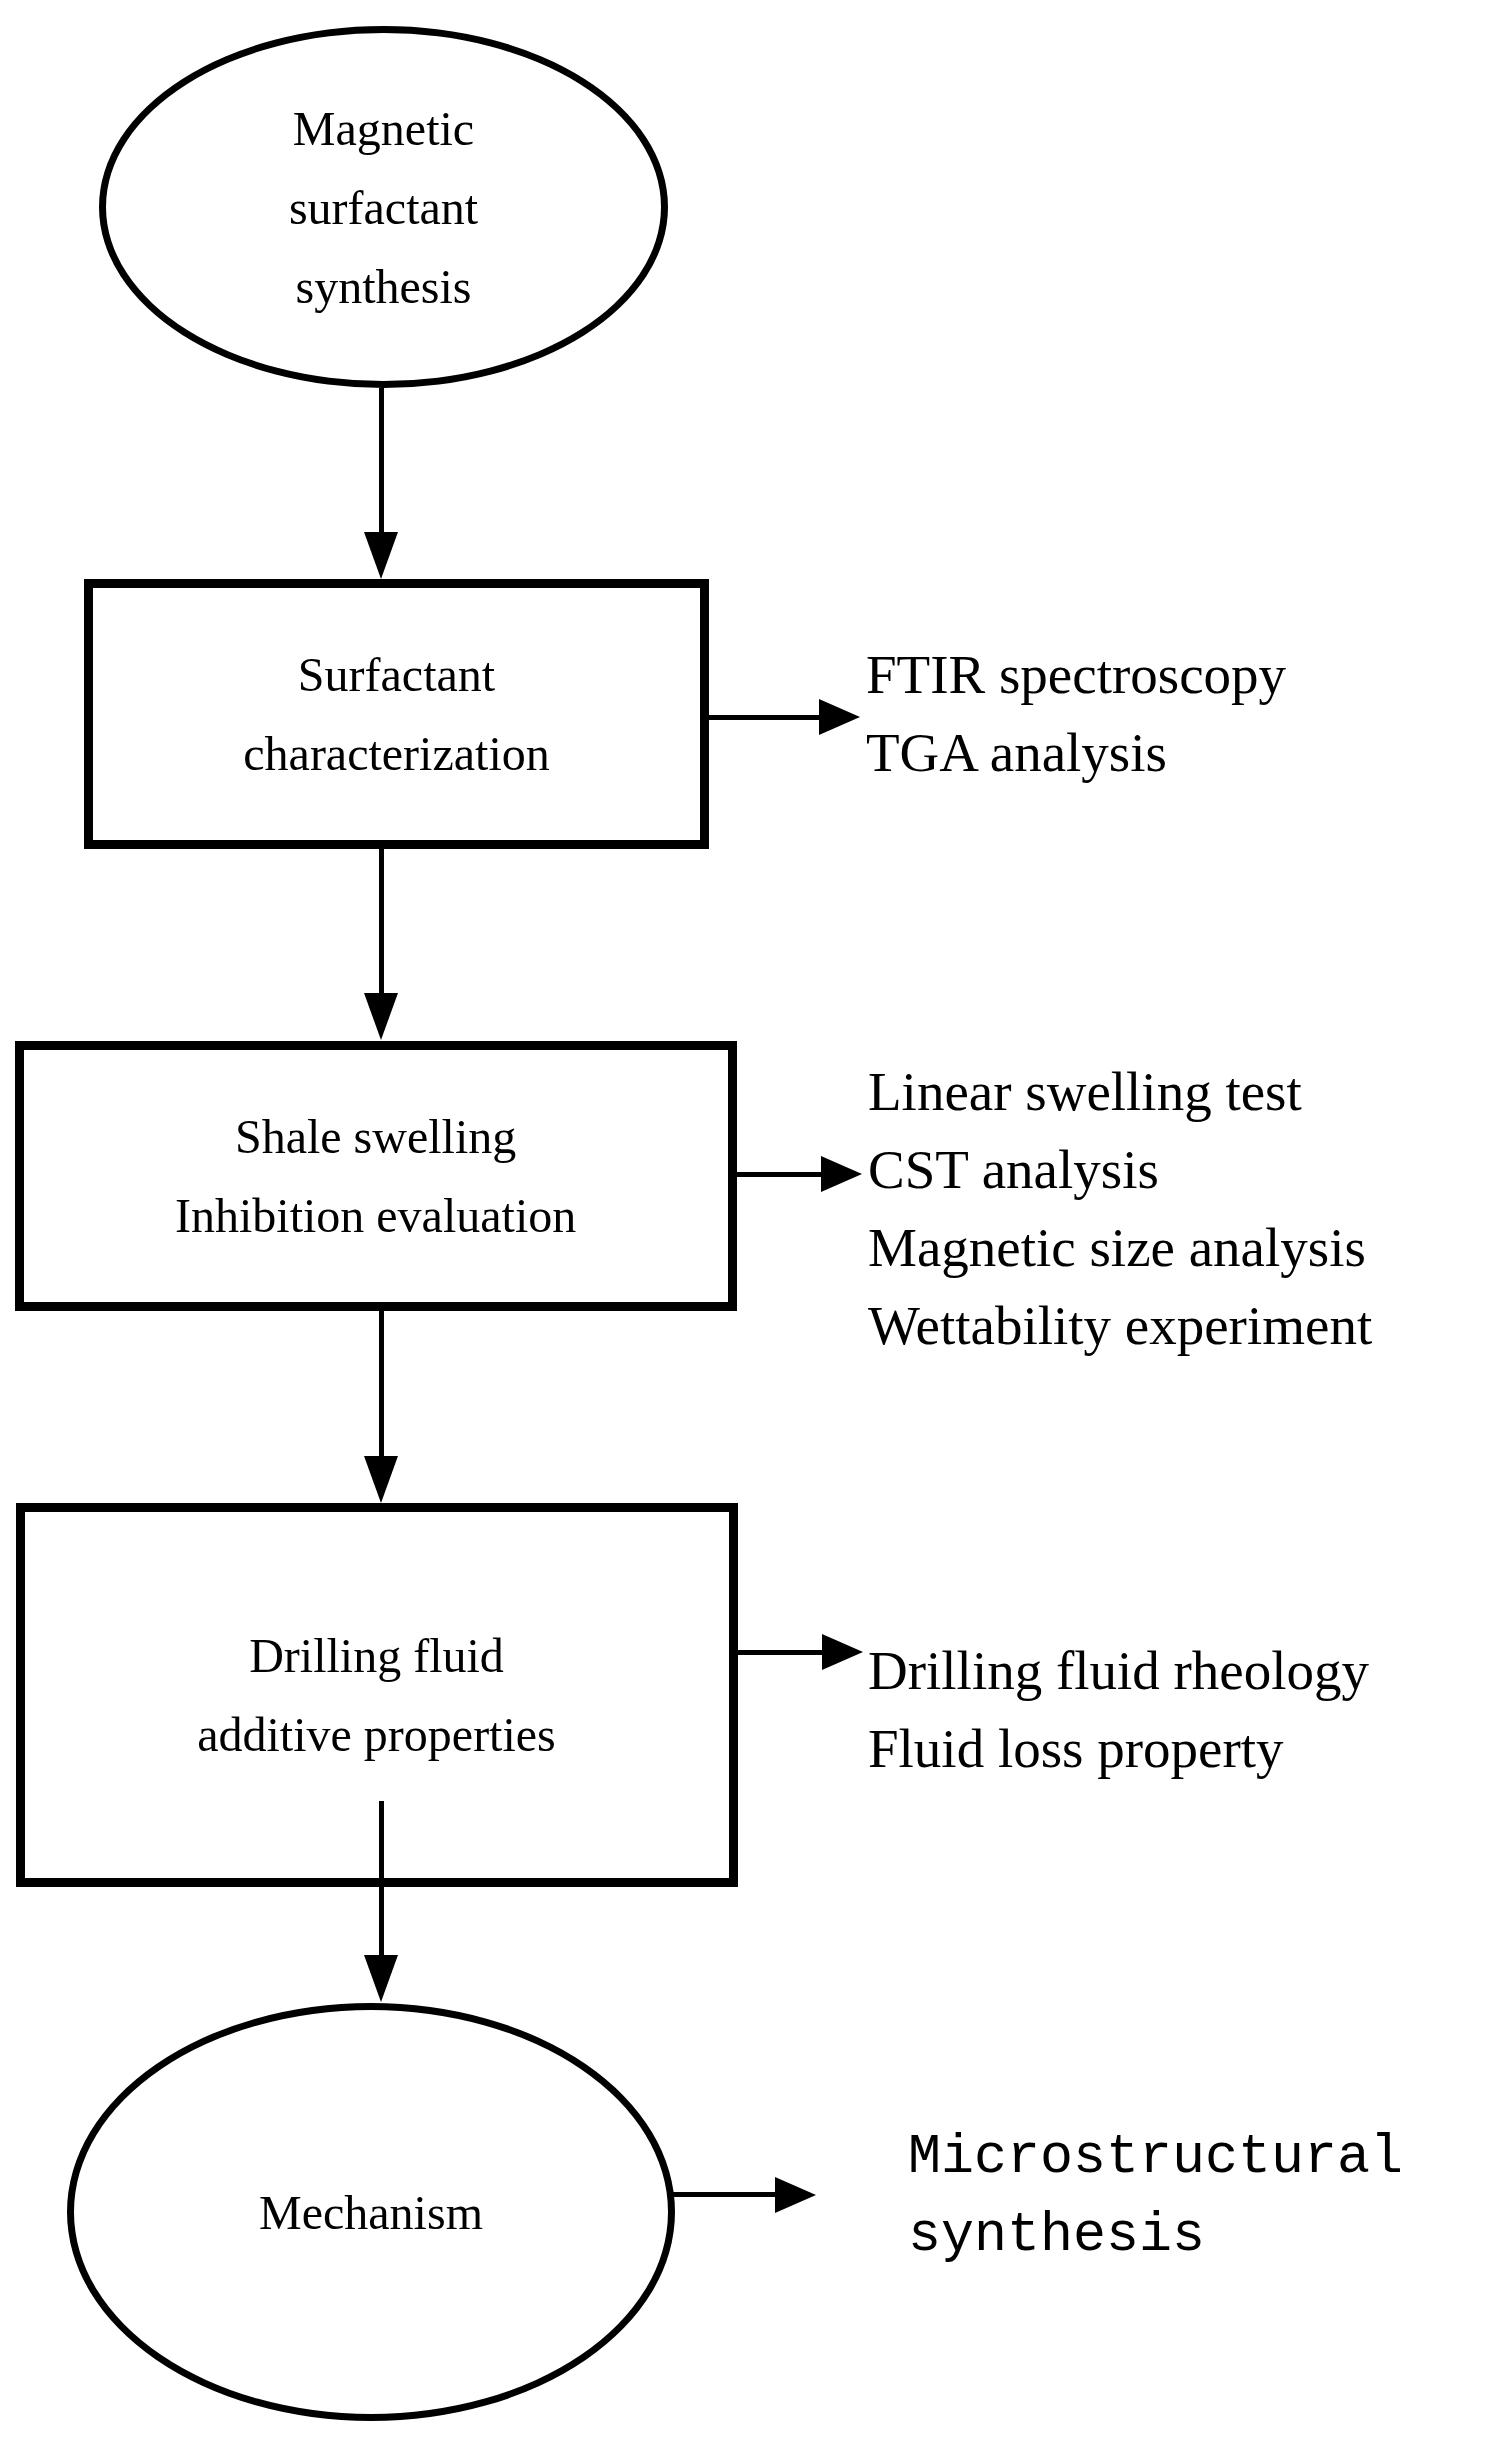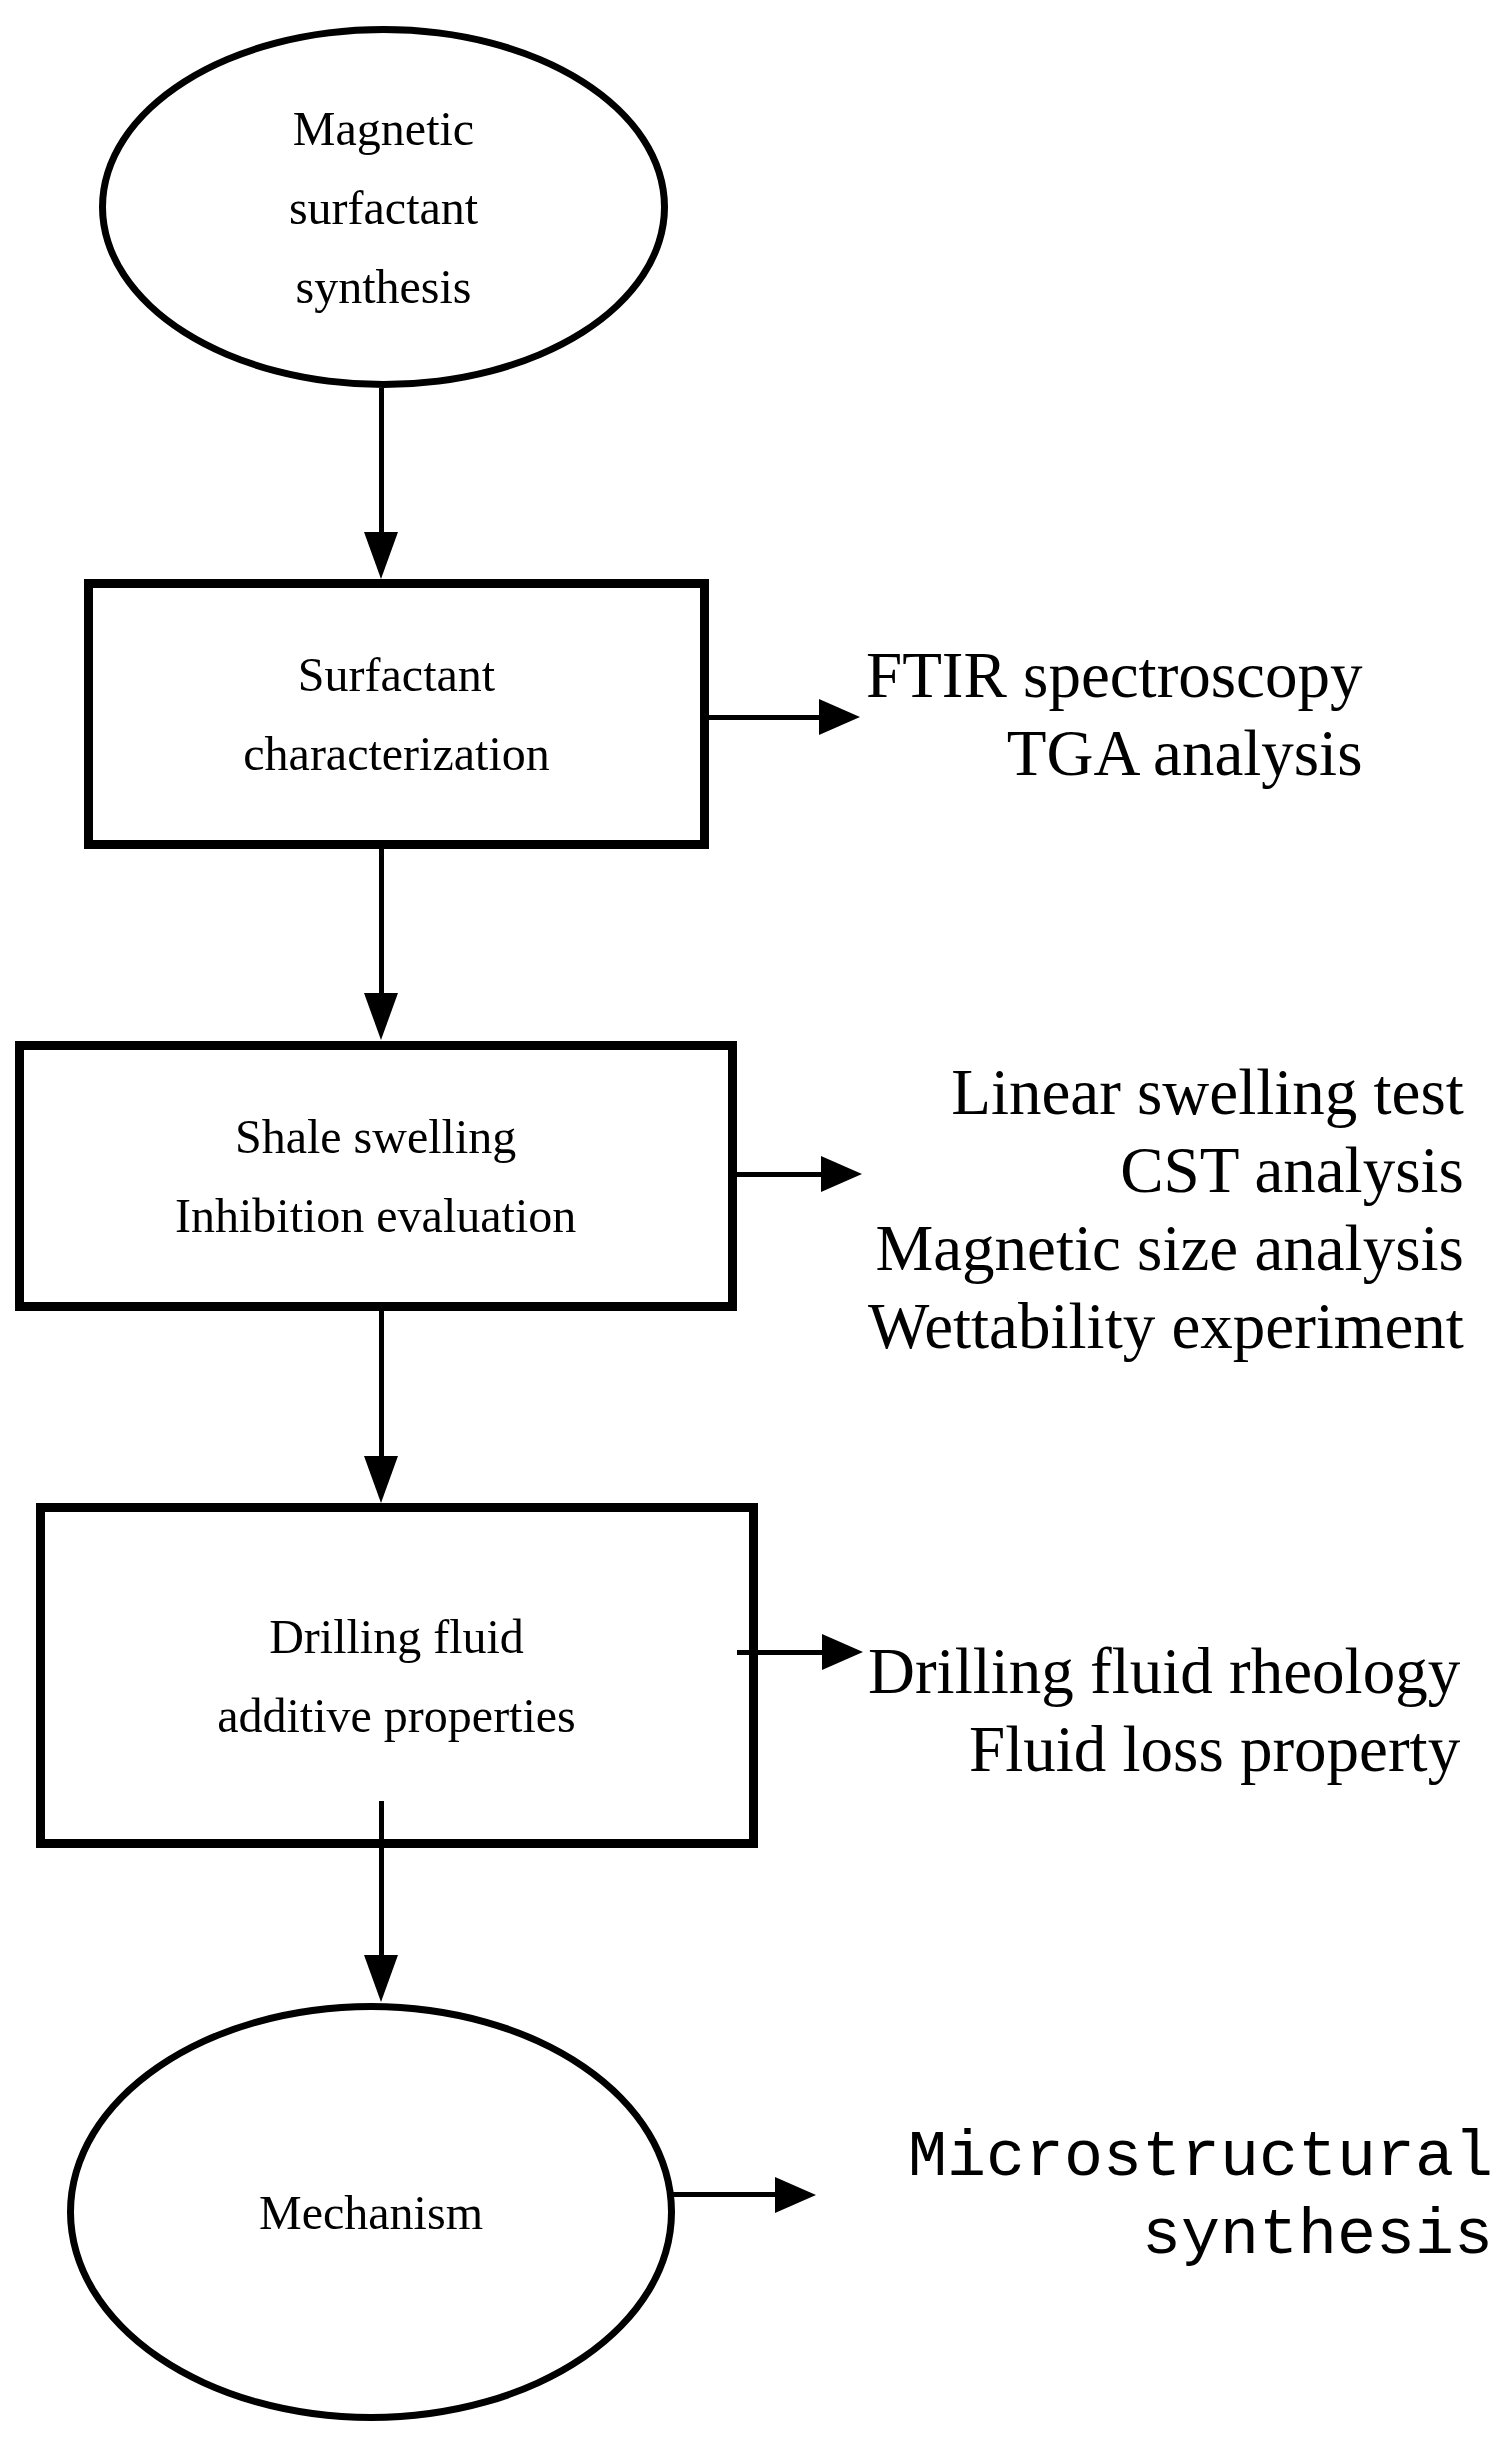--- a/index.html
+++ b/index.html
@@ -16,21 +16,21 @@
     position: absolute;
     box-sizing: border-box;
     display: flex;
     align-items: center;
     justify-content: center;
     text-align: center;
   }
   .ellipse { border: 7.8px solid #000; border-radius: 50%; }
   .rect    { border: 9.5px solid #000; }
   .node-label { font-size: 48px; line-height: 79px; white-space: nowrap; }
-  .annot { position: absolute; font-size: 65px; line-height: 78px; white-space: nowrap; text-align: right; }
+  .annot { position: absolute; font-size: 55px; line-height: 78px; white-space: nowrap; }
   .shaft-v { position: absolute; width: 5.2px; background: #000; }
   .shaft-h { position: absolute; height: 5.2px; background: #000; }
   .head-down {
     position: absolute; width: 0; height: 0;
     border-left: 17px solid transparent;
     border-right: 17px solid transparent;
     border-top: 47px solid #000;
   }
   .head-right {
     position: absolute; width: 0; height: 0;
@@ -86,21 +86,21 @@
   <div class="annot" style="left:868px; top:1053px;">
     <div>Linear swelling test</div>
     <div>CST analysis</div>
     <div>Magnetic size analysis</div>
     <div>Wettability experiment</div>
   </div>
 
   <div class="shaft-v" style="left:379px; top:1311px; height:146px;"></div>
   <div class="head-down" style="left:364px; top:1456px;"></div>
 
-  <div class="node rect" style="left:15.5px; top:1503px; width:722px; height:345px;margin-left:20px;">
+  <div class="node rect" style="left:15.5px; top:1503px; width:722px; height:384px;">
     <div class="node-label">
       <div>Drilling fluid</div>
       <div>additive properties</div>
     </div>
   </div>
 
   <div class="shaft-h" style="left:737px; top:1650px; width:86px;"></div>
   <div class="head-right" style="left:822px; top:1634px;"></div>
 
   <div class="annot" style="left:868px; top:1632px;">

